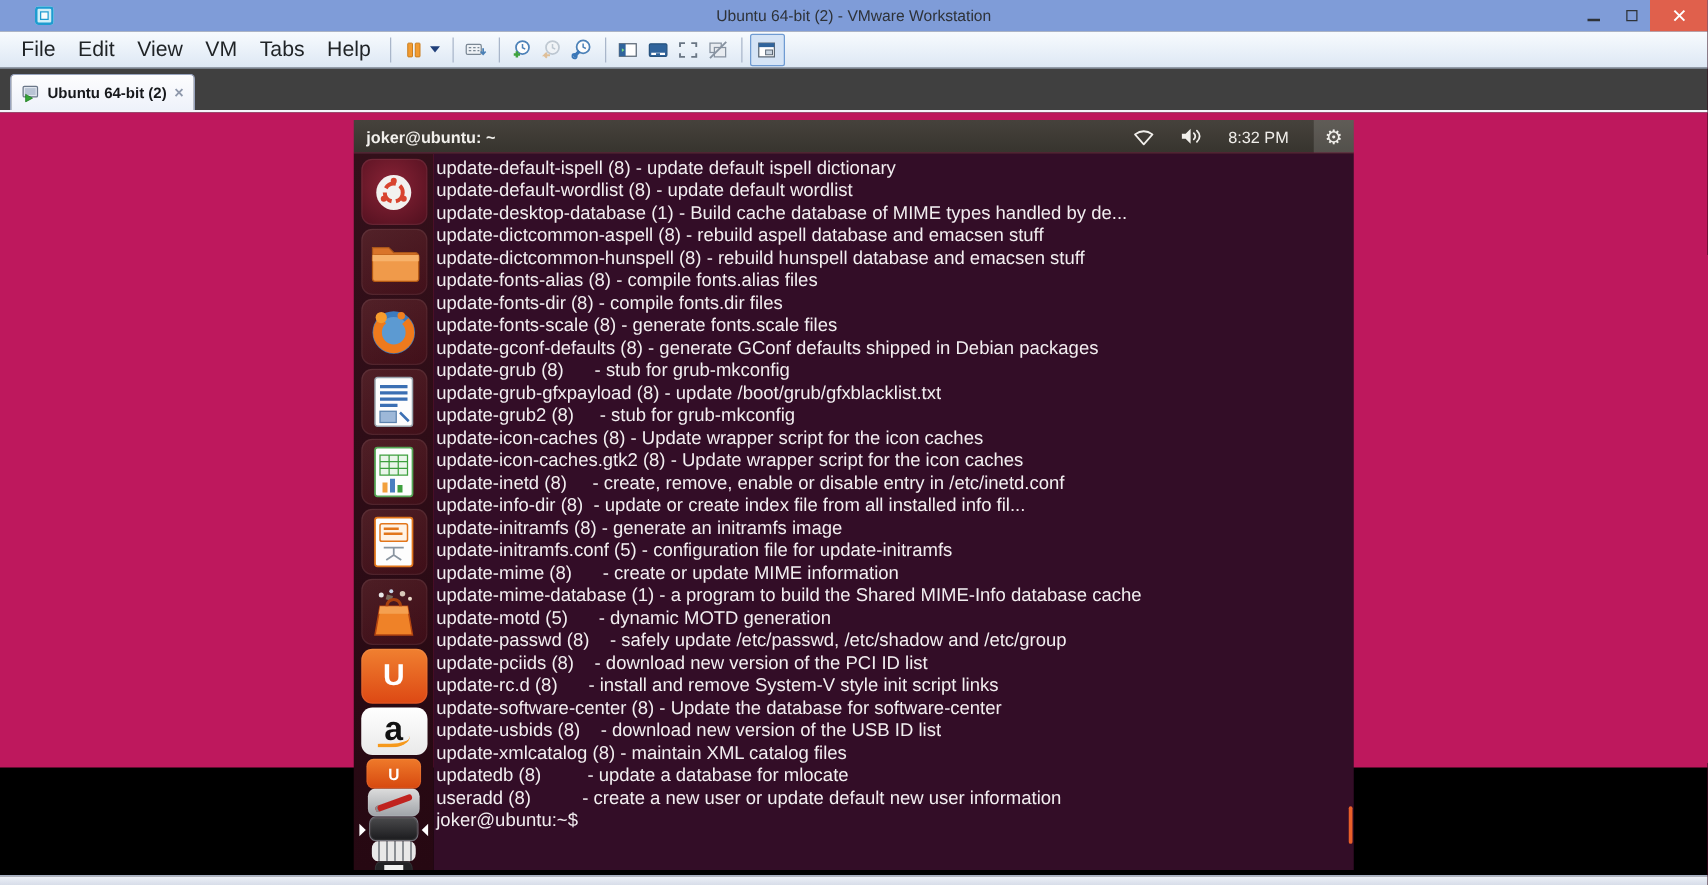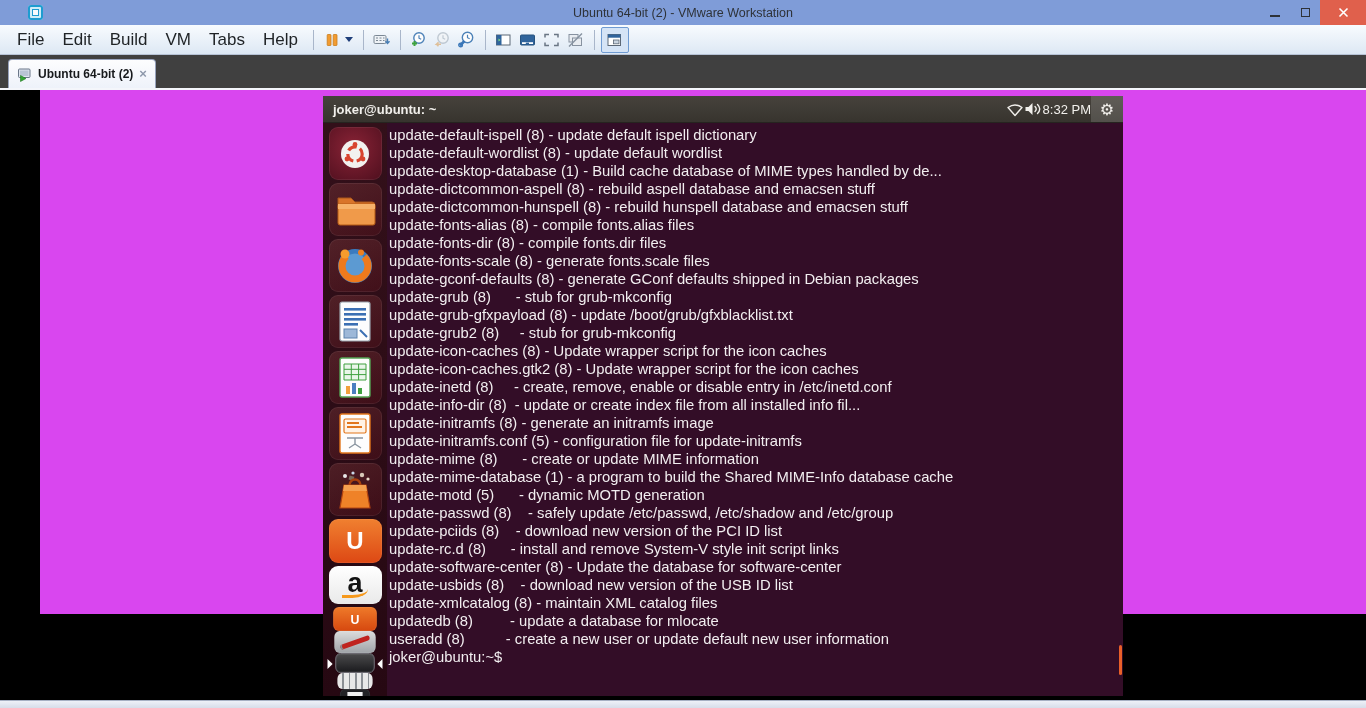--- a/index.html
+++ b/index.html
@@ -28,26 +28,26 @@
   .caret { width:0; height:0; border-left:4px solid transparent; border-right:4px solid transparent; border-top:5px solid #1f3f7a; margin:0 4px 0 1px; }
 
   
   .tabstrip { height:33px; background:#404040; display:flex; align-items:flex-end; padding-left:8px; flex:0 0 auto; }
   .tab { height:29px; min-width:145px; background:linear-gradient(#fdfdfe,#eef2fa); border:1px solid #98a3bd; border-bottom:none; border-radius:4px 4px 0 0; display:flex; align-items:center; padding:0 8px; gap:6px; }
   .tab-label { font-size:12px; font-weight:bold; color:#17191c; white-space:pre; }
   .tab-close { font-size:13px; color:#8e98ab; font-weight:bold; line-height:10px; }
   .tab-underline { height:2px; background:#f4f6fb; flex:0 0 auto; }
 
   
-  .console-area { height:524px; background:#d946ef; position:relative; flex:0 0 auto;margin-left:40px; }
+  .console-area { height:524px; background:#be185d; position:relative; flex:0 0 auto; }
   .vm-screen { position:absolute; left:283px; top:6px; width:800px; height:600px; display:flex; flex-direction:column; }
 
   .ubuntu-panel { height:27px; background:linear-gradient(#46423c,#37342e); display:flex; align-items:center; color:#f1efeb; flex:0 0 auto; border-bottom:1px solid #262420; }
   .panel-title { font-size:13px; font-weight:bold; margin-left:10px; white-space:pre; }
-  .panel-right { margin-left:auto; display:flex; align-items:center; gap:0; height:100%; }
+  .panel-right { margin-left:auto; display:flex; align-items:center; gap:20px; height:100%; }
   .panel-time { font-size:13px; color:#f1efeb; }
   .gear-box { height:100%; width:32px; display:flex; align-items:center; justify-content:center; background:rgba(255,255,255,.14); }
   .gear-glyph { font-size:16px; color:#f1efeb; font-family:"DejaVu Sans",sans-serif; }
 
   .vm-body { flex:1; display:flex; min-height:0; }
 
   
   .launcher { width:64px; background:linear-gradient(180deg,#33101a,#260812); overflow:hidden; padding-top:4px; flex:0 0 auto; }
   .li { width:53px; height:53px; margin:0 auto 3px; border-radius:9px; position:relative; display:flex; align-items:center; justify-content:center;
         background:linear-gradient(150deg,rgba(255,130,120,.16),rgba(110,20,30,.28)); box-shadow:inset 0 0 0 1px rgba(255,255,255,.07); }
@@ -97,21 +97,21 @@
         <svg width="11" height="11" viewBox="0 0 11 11">
             <path d="M1.5 1.5 L9.5 9.5 M9.5 1.5 L1.5 9.5" stroke="#fff" stroke-width="1.6"></path>
           </svg>
       </div>
     </div>
   </div>
 
   <div class="menubar">
     <span class="menu-item">File</span>
     <span class="menu-item">Edit</span>
-    <span class="menu-item">Build</span>
+    <span class="menu-item">View</span>
     <span class="menu-item">VM</span>
     <span class="menu-item">Tabs</span>
     <span class="menu-item">Help</span>
 
     <div class="vsep"></div>
 
     <div class="tb-btn">
       <svg width="16" height="16" viewBox="0 0 16 16">
         <rect x="3.2" y="2.5" width="3.8" height="11" rx="0.6" fill="#f29b30" stroke="#c97d1e" stroke-width="0.8"></rect>
         <rect x="9.2" y="2.5" width="3.8" height="11" rx="0.6" fill="#f29b30" stroke="#c97d1e" stroke-width="0.8"></rect>

